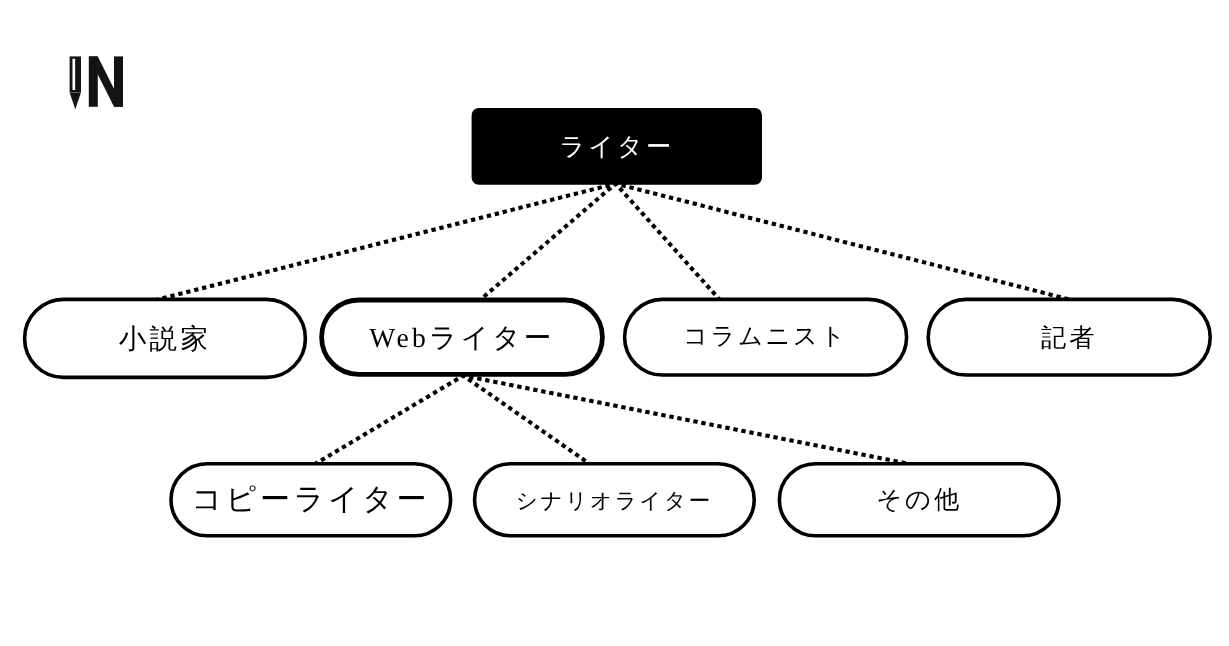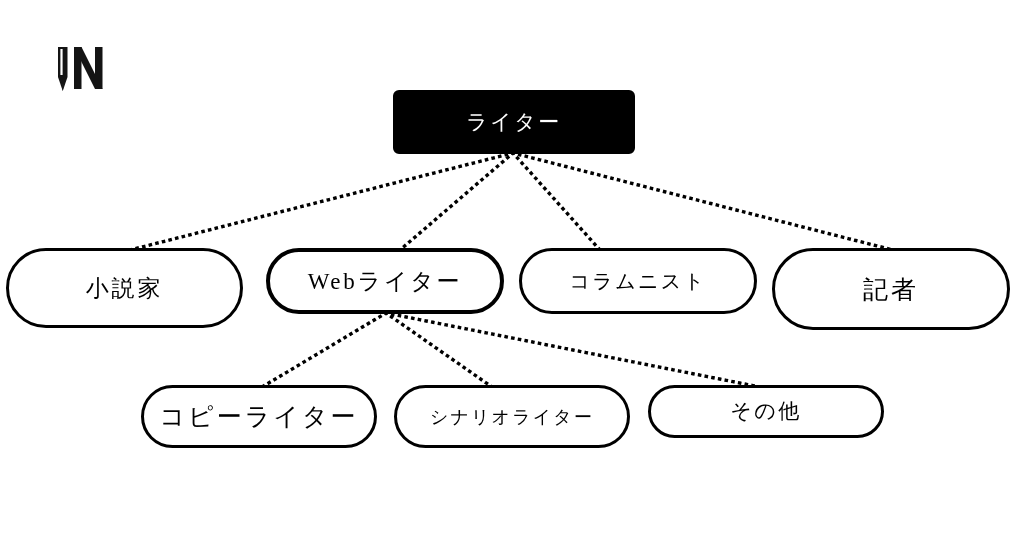--- a/index.html
+++ b/index.html
@@ -70,27 +70,27 @@
     border-color: #000000;
     color: #ffffff;
     border-radius: 6px;
   }
   .node.emphasis {
     border-width: 4px;
   }
 
   
   #node-root      { left: 393px; top: 90px;  width: 242px; height: 64px;  font-size: 21px; }
-  #node-novelist  { left: 6px;  top: 248px; width: 237px; height: 80px;  font-size: 23px; }
+  #node-novelist  { left: 19px;  top: 248px; width: 237px; height: 68px;  font-size: 23px; }
   #node-webwriter { left: 266px; top: 248px; width: 238px; height: 66px;  font-size: 23px; }
   #node-columnist { left: 519px; top: 248px; width: 238px; height: 66px;  font-size: 20px; }
-  #node-reporter  { left: 772px; top: 248px; width: 238px; height: 82px;  font-size: 25px; }
+  #node-reporter  { left: 772px; top: 248px; width: 238px; height: 66px;  font-size: 21px; }
   #node-copywriter{ left: 141px; top: 385px; width: 236px; height: 63px;  font-size: 25px; }
   #node-scenario  { left: 394px; top: 385px; width: 236px; height: 63px;  font-size: 18px; }
-  #node-other     { left: 648px; top: 385px; width: 236px; height: 53px;  font-size: 21px; justify-content: center; }
+  #node-other     { left: 648px; top: 385px; width: 236px; height: 63px;  font-size: 21px; justify-content: center; }
 </style>
 </head>
 <body>
 
 <div id="canvas">
 
   <div id="logo">
     <svg viewBox="0 0 52 52" width="52" height="52" aria-hidden="true">
 
       <rect x="3" y="3" width="9.5" height="30" fill="#141414"></rect>

